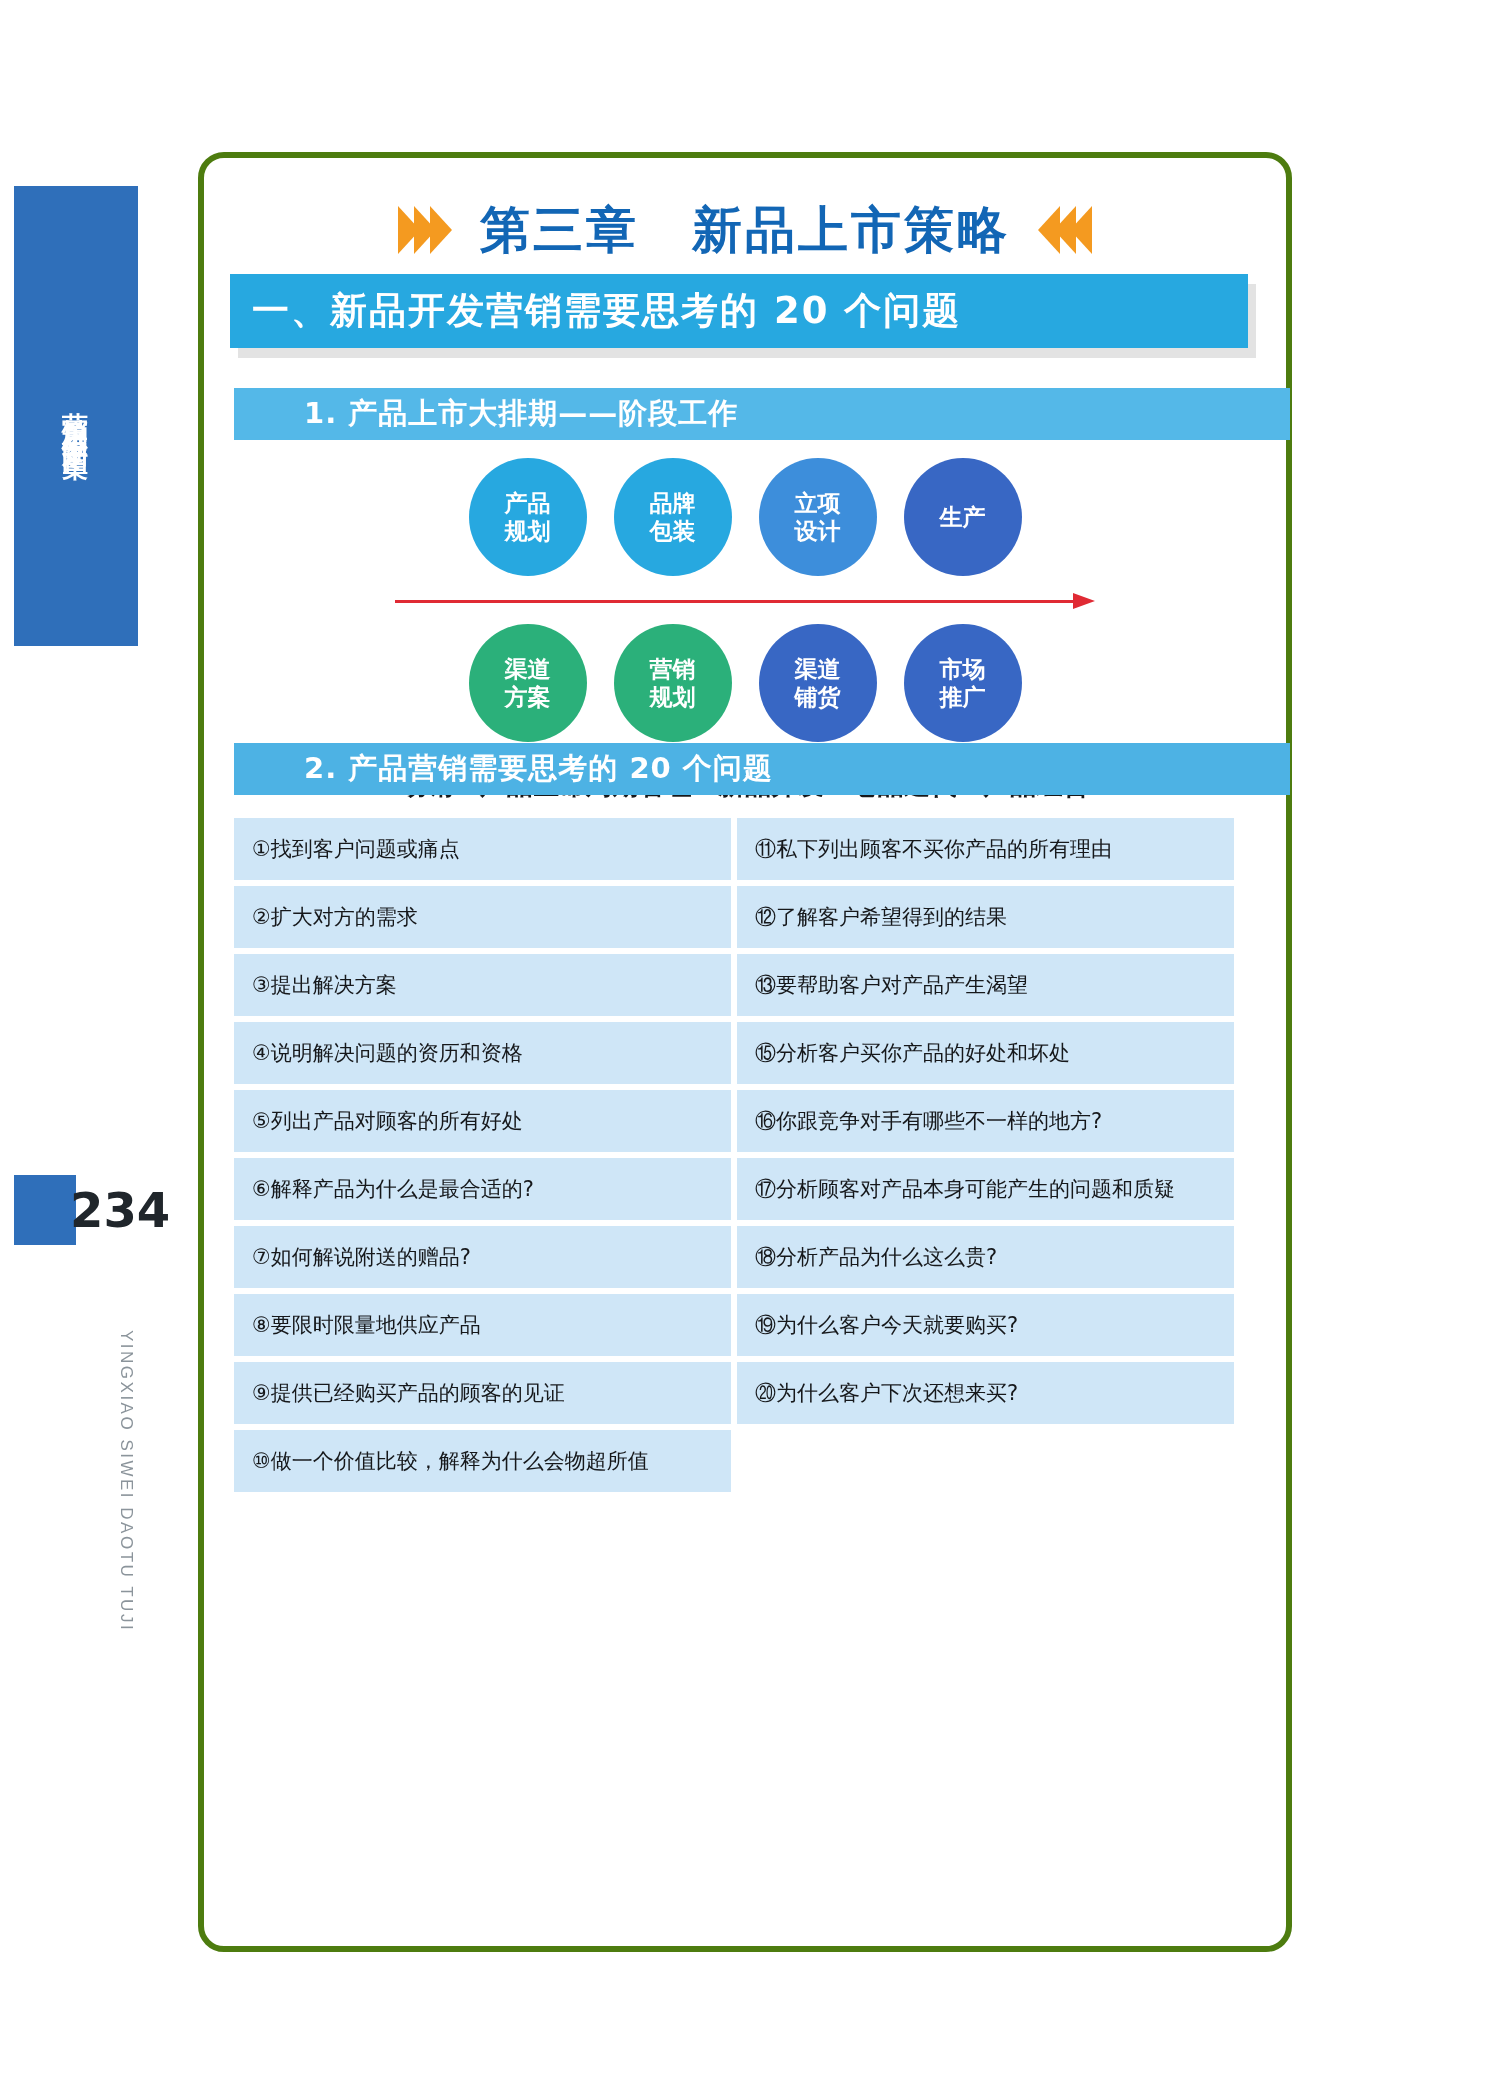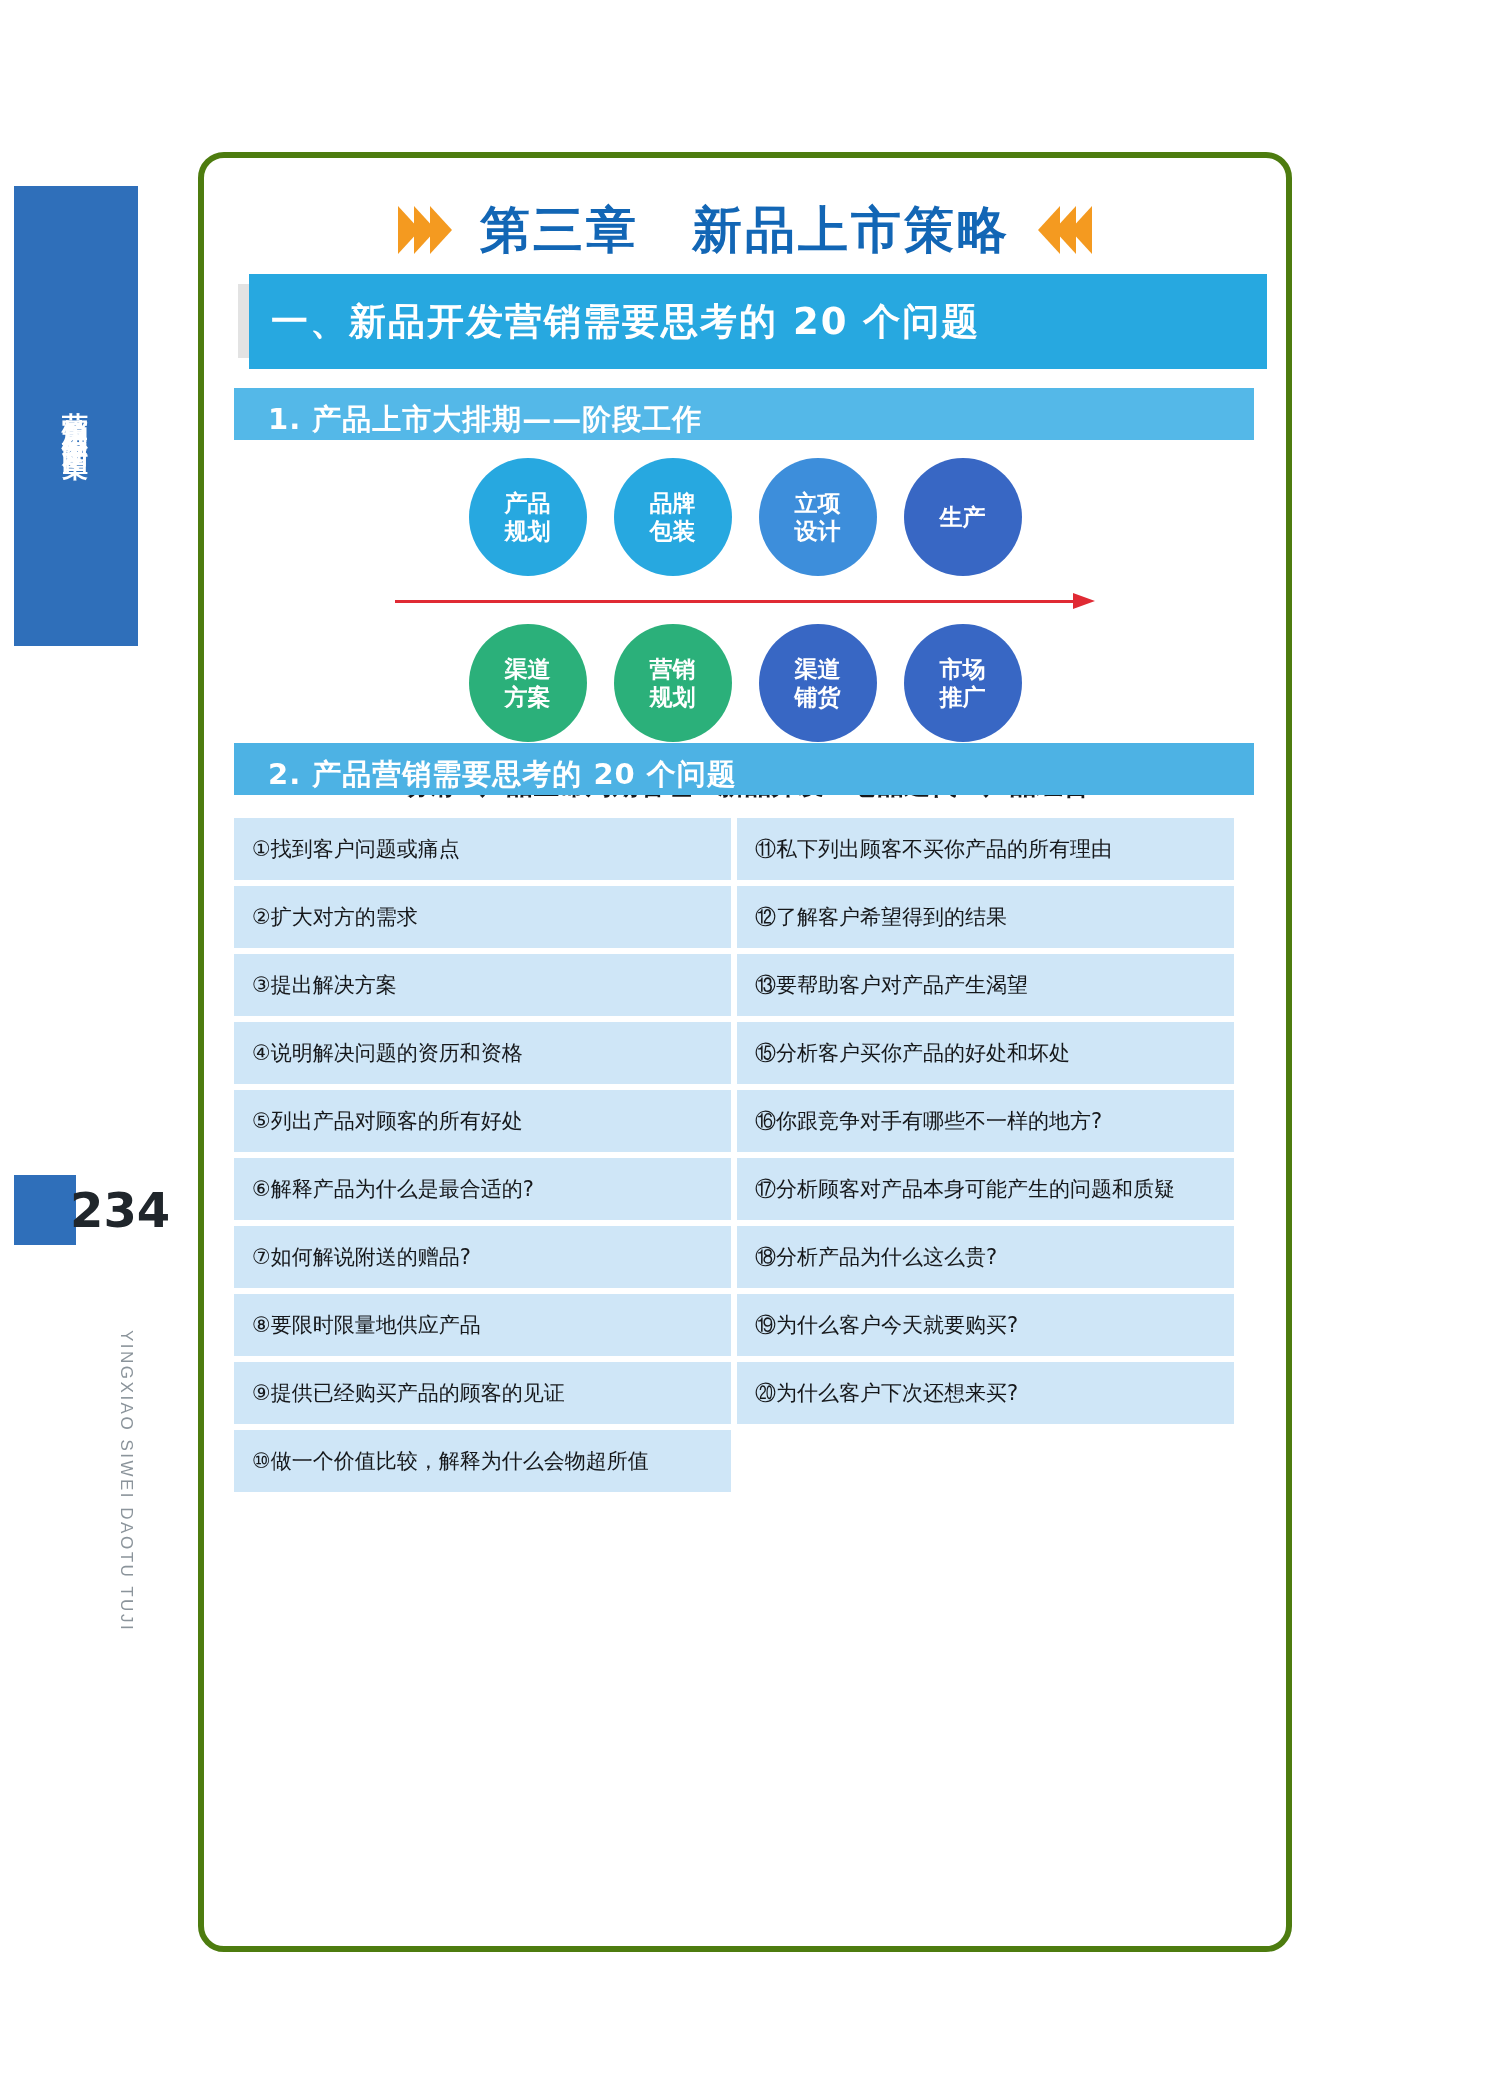--- a/index.html
+++ b/index.html
@@ -136,45 +136,45 @@
     top: 126px;
     width: 1018px;
     height: 74px;
     background: #e3e3e3;
   }
   .banner {
     position: absolute;
     left: 26px;
     top: 116px;
     width: 1018px;
-    height: 95px;
+    height: 74px;
     background: #27a8e0;
     display: flex;
     align-items: center;
-    margin-left: 19px;
   }
   .banner-text {
     color: #ffffff;
     font-size: 37px;
     font-weight: bold;
     letter-spacing: 2px;
     margin-left: 22px;
     white-space: nowrap;
     font-family: "DejaVu Sans", sans-serif;
   }
 
   
   .subbar {
     position: absolute;
     left: 30px;
     width: 1020px;
     height: 52px;
     background: #54b8e8;
     display: flex;
-    align-items: flex-end;
+    align-items: center;
+    padding-left: 36px;
   }
   .subbar.light {
     background: #4db2e4;
   }
   .subbar-text {
     color: #ffffff;
     font-size: 29px;
     font-weight: bold;
     margin-left: 34px;
     letter-spacing: 1px;

